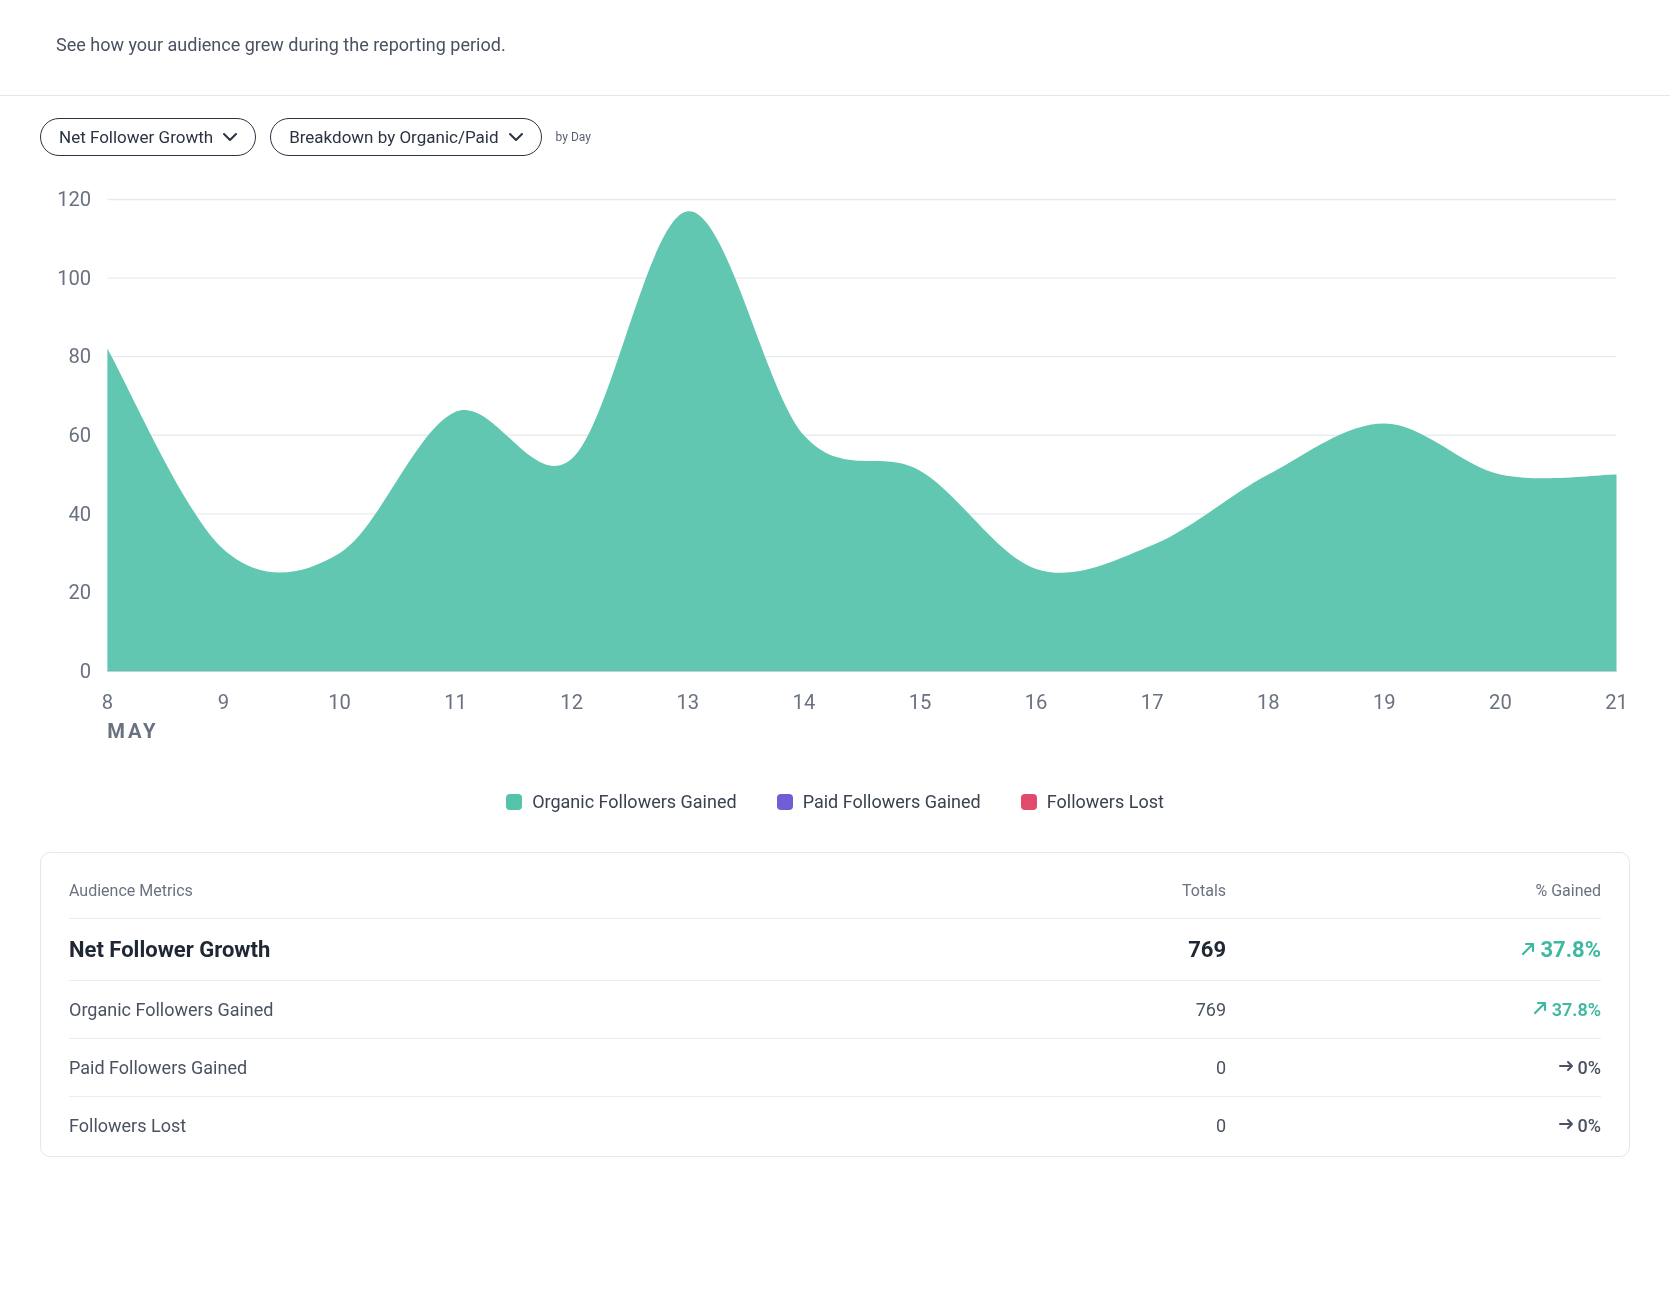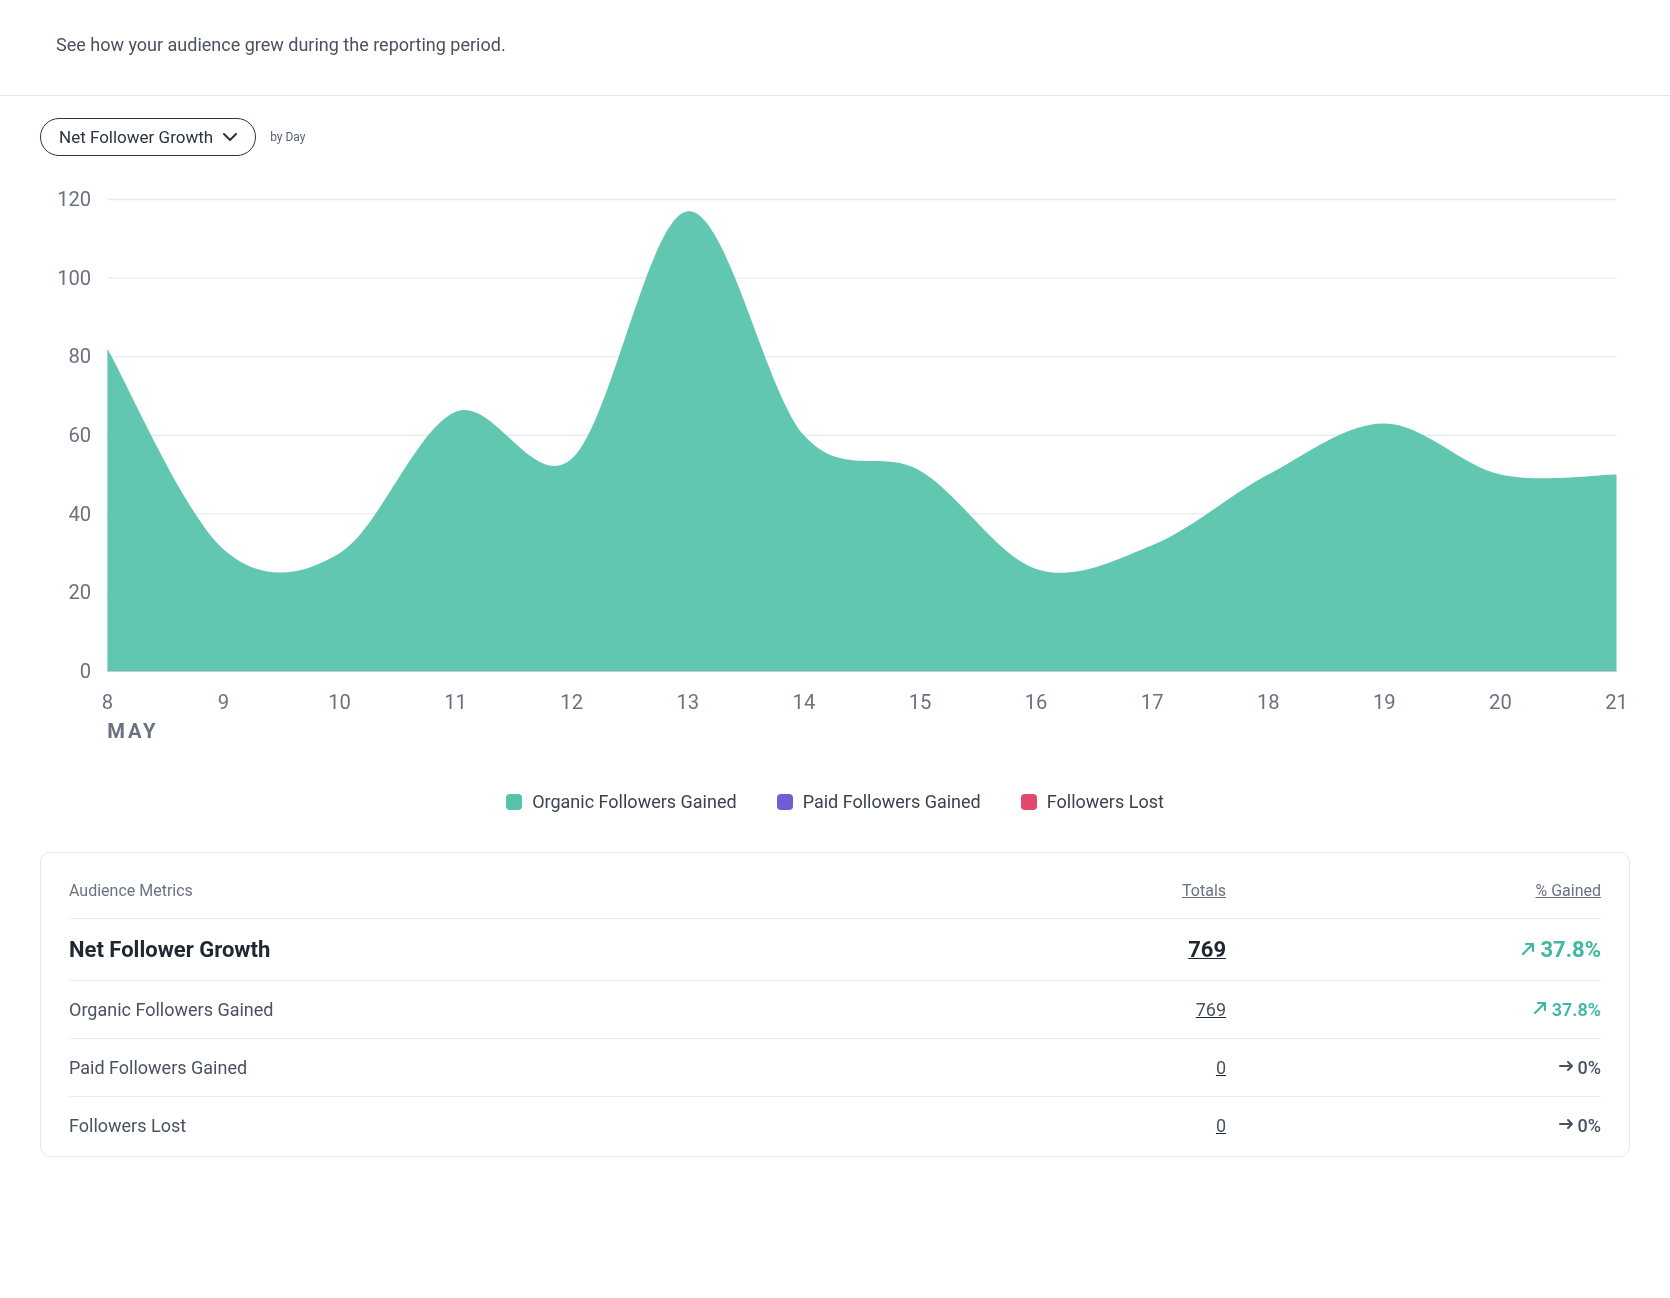--- a/index.html
+++ b/index.html
@@ -88,21 +88,21 @@
     border-bottom: 1px solid #ececef;
     vertical-align: middle;
   }
   .metrics tr:last-child td { border-bottom: none; }
   .metrics th {
     font-weight: 400;
     font-size: 16px;
     color: #6a7281;
     text-align: left;
   }
-  .metrics th.num, .metrics td.num { text-align: right; text-decoration: underline; }
+  .metrics th.num, .metrics td.num { text-align: right; }
   .metric-name {
     font-size: 18px;
     color: #4a5261;
   }
   .metric-name.primary {
     font-size: 22px;
     font-weight: 700;
     color: #1f2733;
   }
   .metric-total {
@@ -141,20 +141,26 @@
 </head>
 <body>
 
 <div class="header">
   <p class="subtitle">See how your audience grew during the reporting period.</p>
 </div>
 
 <div class="controls">
   <div class="pill">
     <span>Net Follower Growth</span>
+    <svg viewBox="0 0 14 10">
+        <path d="M1 2 L7 8 L13 2" fill="none" stroke="#2b3442" stroke-width="2" stroke-linecap="round" stroke-linejoin="round"></path>
+      </svg>
+  </div>
+  <div class="pill">
+    <span>Breakdown by Organic/Paid</span>
     <svg viewBox="0 0 14 10">
         <path d="M1 2 L7 8 L13 2" fill="none" stroke="#2b3442" stroke-width="2" stroke-linecap="round" stroke-linejoin="round"></path>
       </svg>
   </div>
   <span class="byday">by Day</span>
 </div>
 
 <div class="chart-wrap">
   <div class="chart">
     <svg id="chart-svg" viewBox="0 0 1180 430" width="100%" preserveAspectRatio="xMidYMid meet">

